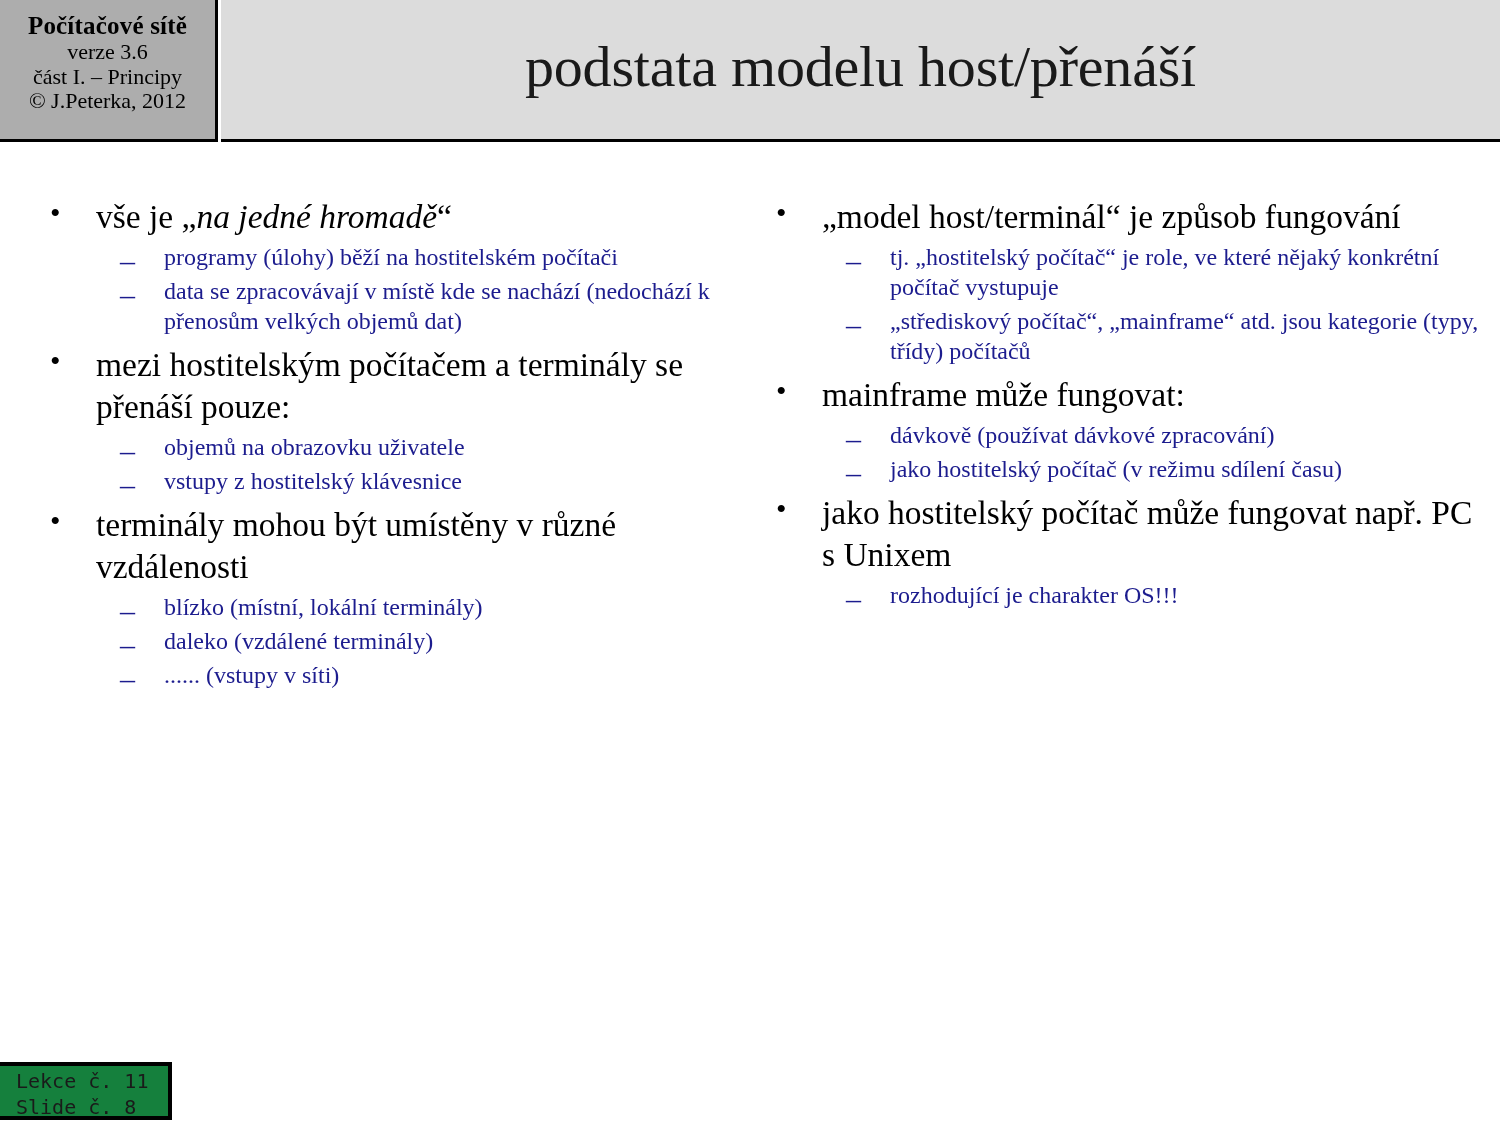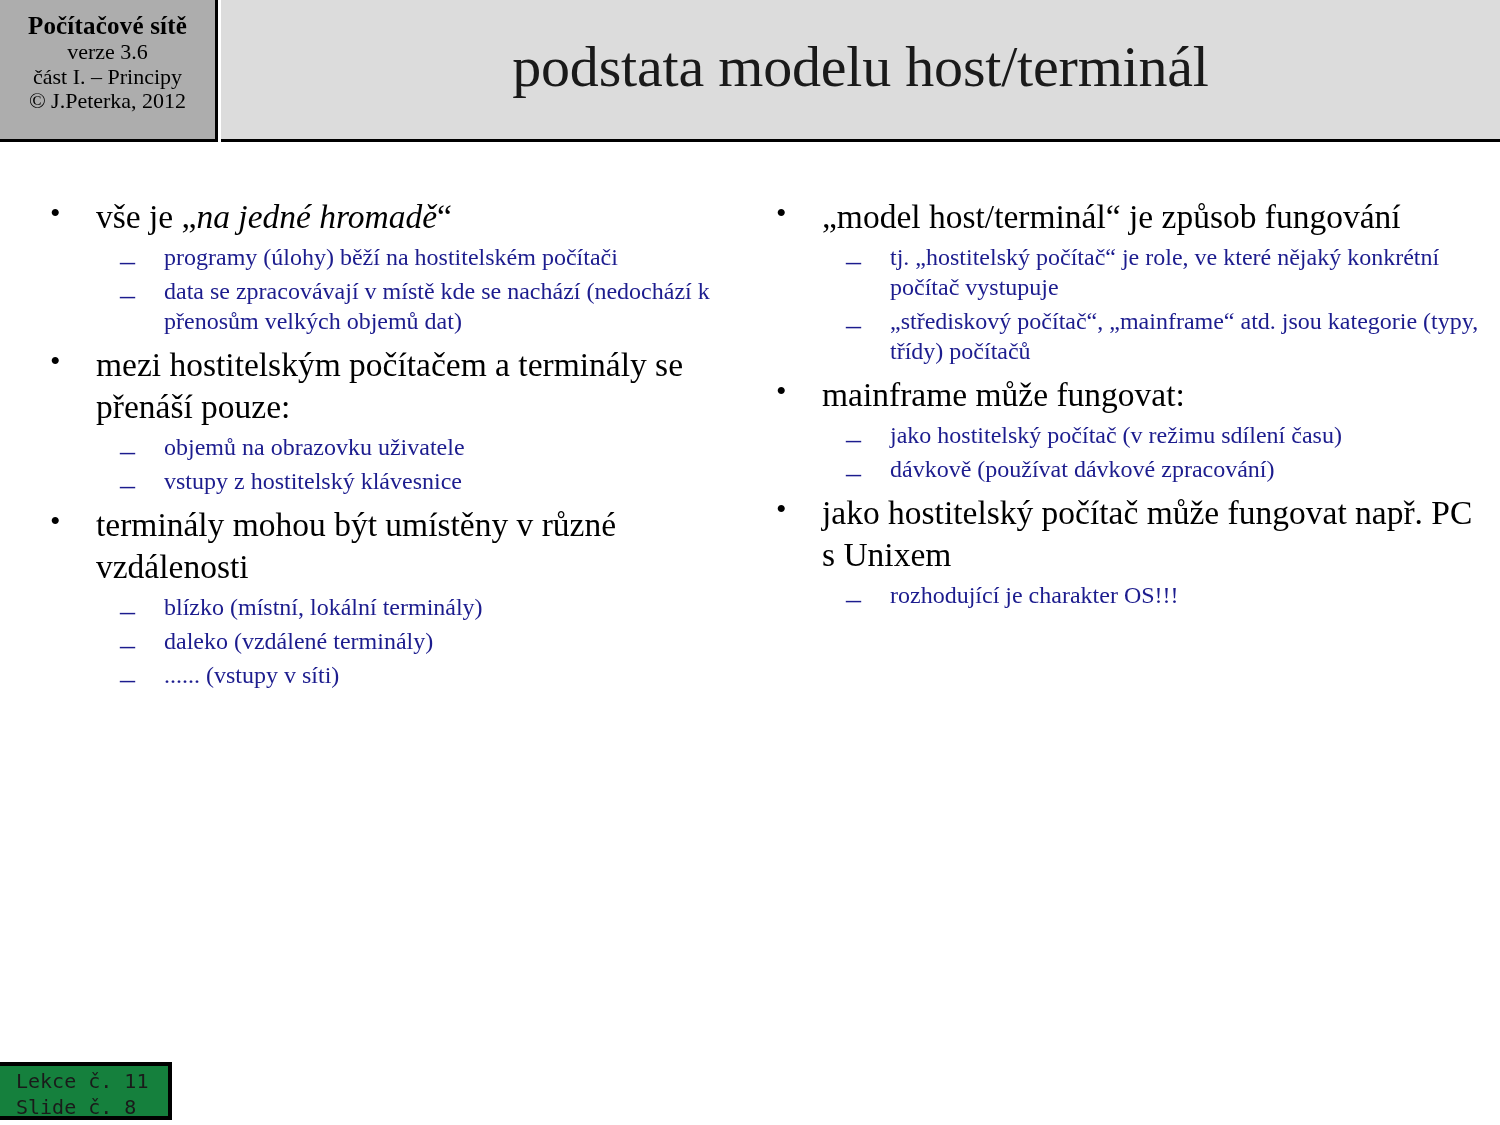--- a/index.html
+++ b/index.html
@@ -160,21 +160,21 @@
 <div id="header-bar">
 
   <div id="course-box">
     <div class="line title-line">Počítačové sítě</div>
     <div class="line small-line">verze 3.6</div>
     <div class="line small-line">část I.  –  Principy</div>
     <div class="line small-line">© J.Peterka, 2012</div>
   </div>
 
   <div id="title-box">
-    <div id="slide-title">podstata modelu host/terminál</div>
+    <div id="slide-title">podstata modelu host/přenáší</div>
   </div>
 
 </div>
 
 <div id="content">
 
   <div class="column" id="left-column">
     <ul class="level1">
 
       <li class="l1">
@@ -212,22 +212,22 @@
         <span class="l1-text">„model host/terminál“ je způsob fungování</span>
         <ul class="level2">
           <li class="l2">tj. „hostitelský počítač“ je role, ve které nějaký konkrétní počítač vystupuje</li>
           <li class="l2">„střediskový počítač“, „mainframe“ atd. jsou kategorie (typy, třídy) počítačů</li>
         </ul>
       </li>
 
       <li class="l1">
         <span class="l1-text">mainframe může fungovat:</span>
         <ul class="level2">
+          <li class="l2">dávkově (používat dávkové zpracování)</li>
           <li class="l2">jako hostitelský počítač (v režimu sdílení času)</li>
-          <li class="l2">dávkově (používat dávkové zpracování)</li>
         </ul>
       </li>
 
       <li class="l1">
         <span class="l1-text">jako hostitelský počítač může fungovat např. PC s Unixem</span>
         <ul class="level2">
           <li class="l2">rozhodující je charakter OS!!!</li>
         </ul>
       </li>
 

